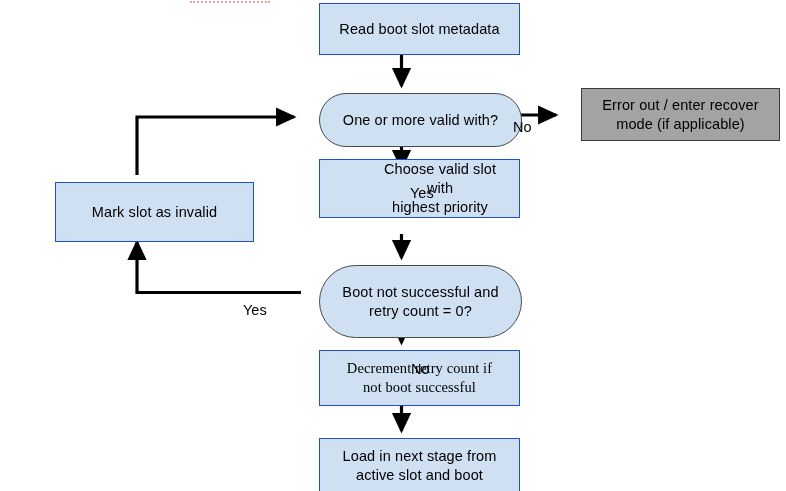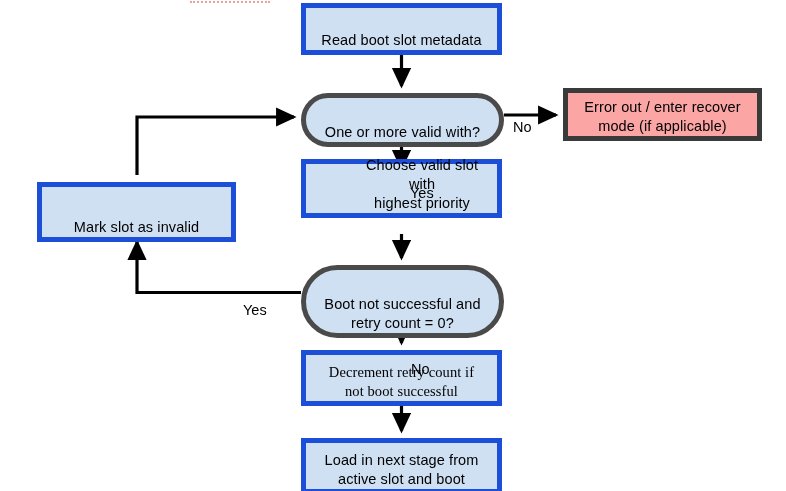--- a/index.html
+++ b/index.html
@@ -21,36 +21,37 @@
     left: 0;
     top: 0;
     width: 786px;
     height: 491px;
     pointer-events: none;
   }
   .node {
     position: absolute;
     box-sizing: border-box;
     display: flex;
-    align-items: flex-end;
+    align-items: center;
     justify-content: center;
     text-align: center;
     color: #000000;
     font-size: 14.5px;
     line-height: 19px;
     letter-spacing: 0.1px;
-    border: 5px solid #1d4ed8;
+    border: 1px solid #1d4ed8;
     z-index: 2;
+    margin-left: 18px;
   }
   .node.process {
     background: #cfe0f3;
     border-radius: 0;
   }
   .node.terminal {
-    background: #fca5a5;
+    background: #a3a3a3;
     border-radius: 0;
     border-color: #3a3a3a;
   }
   .node.decision {
     background: #cfe0f3;
     border-radius: 999px;
     border-color: #4a4a4a;
   }
   .node .label {
     display: block;

